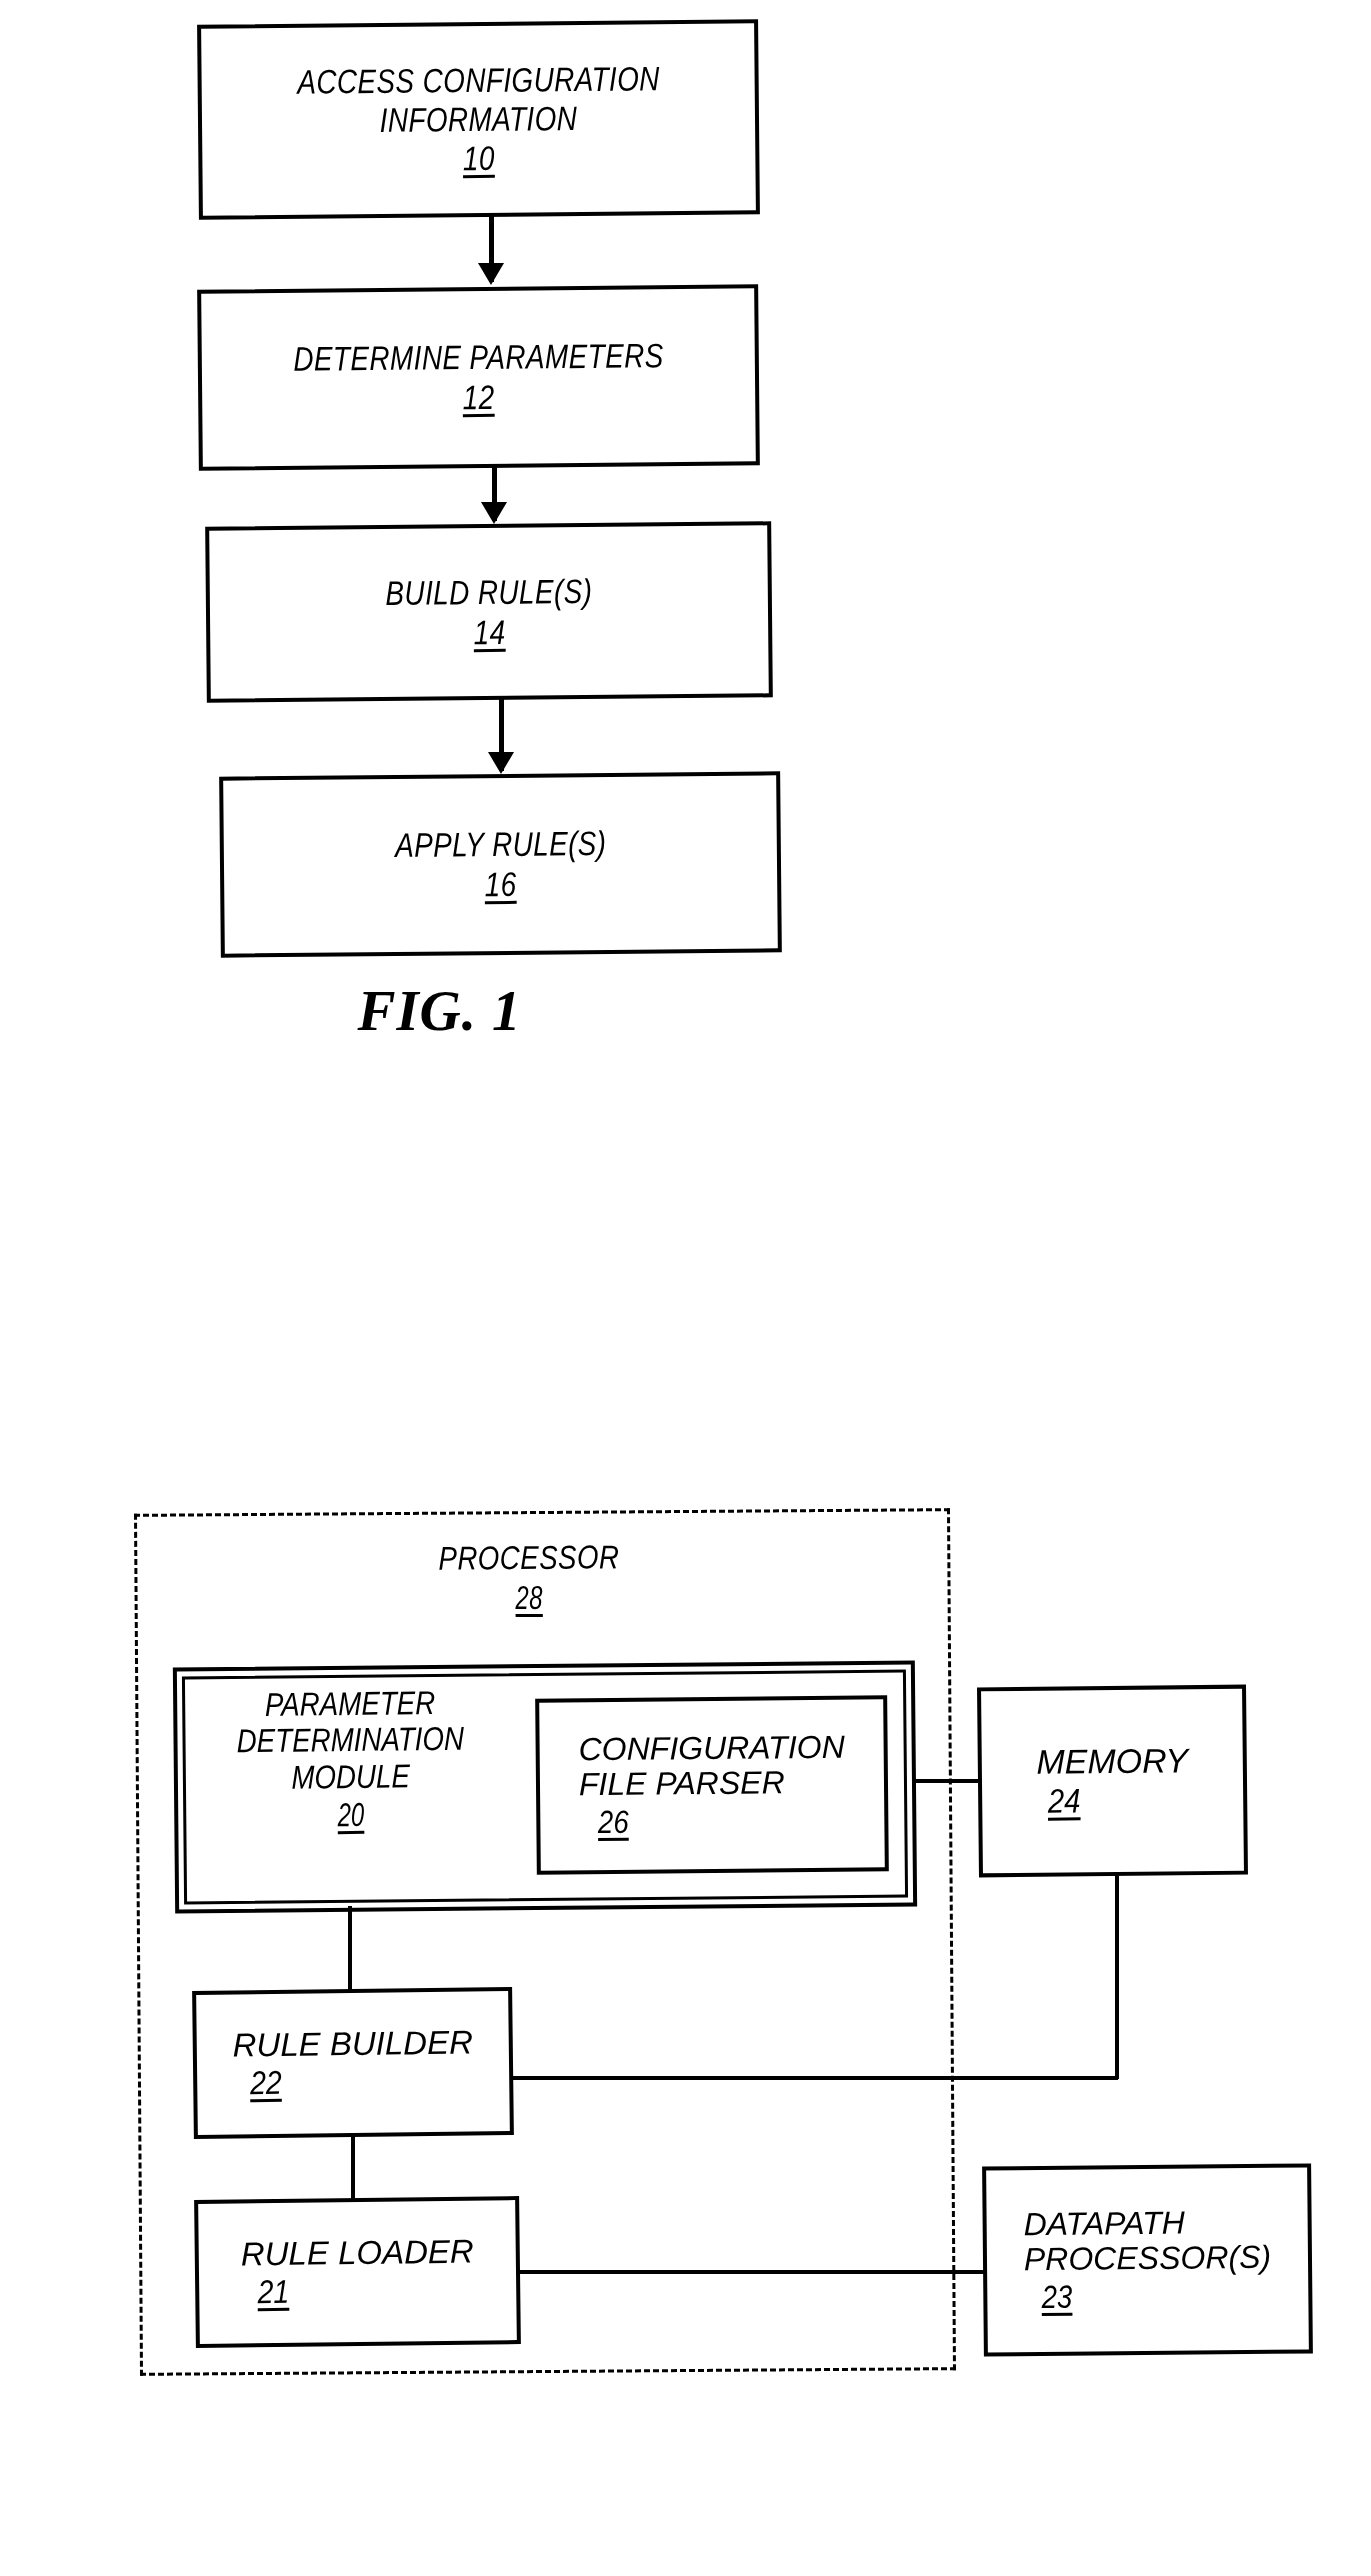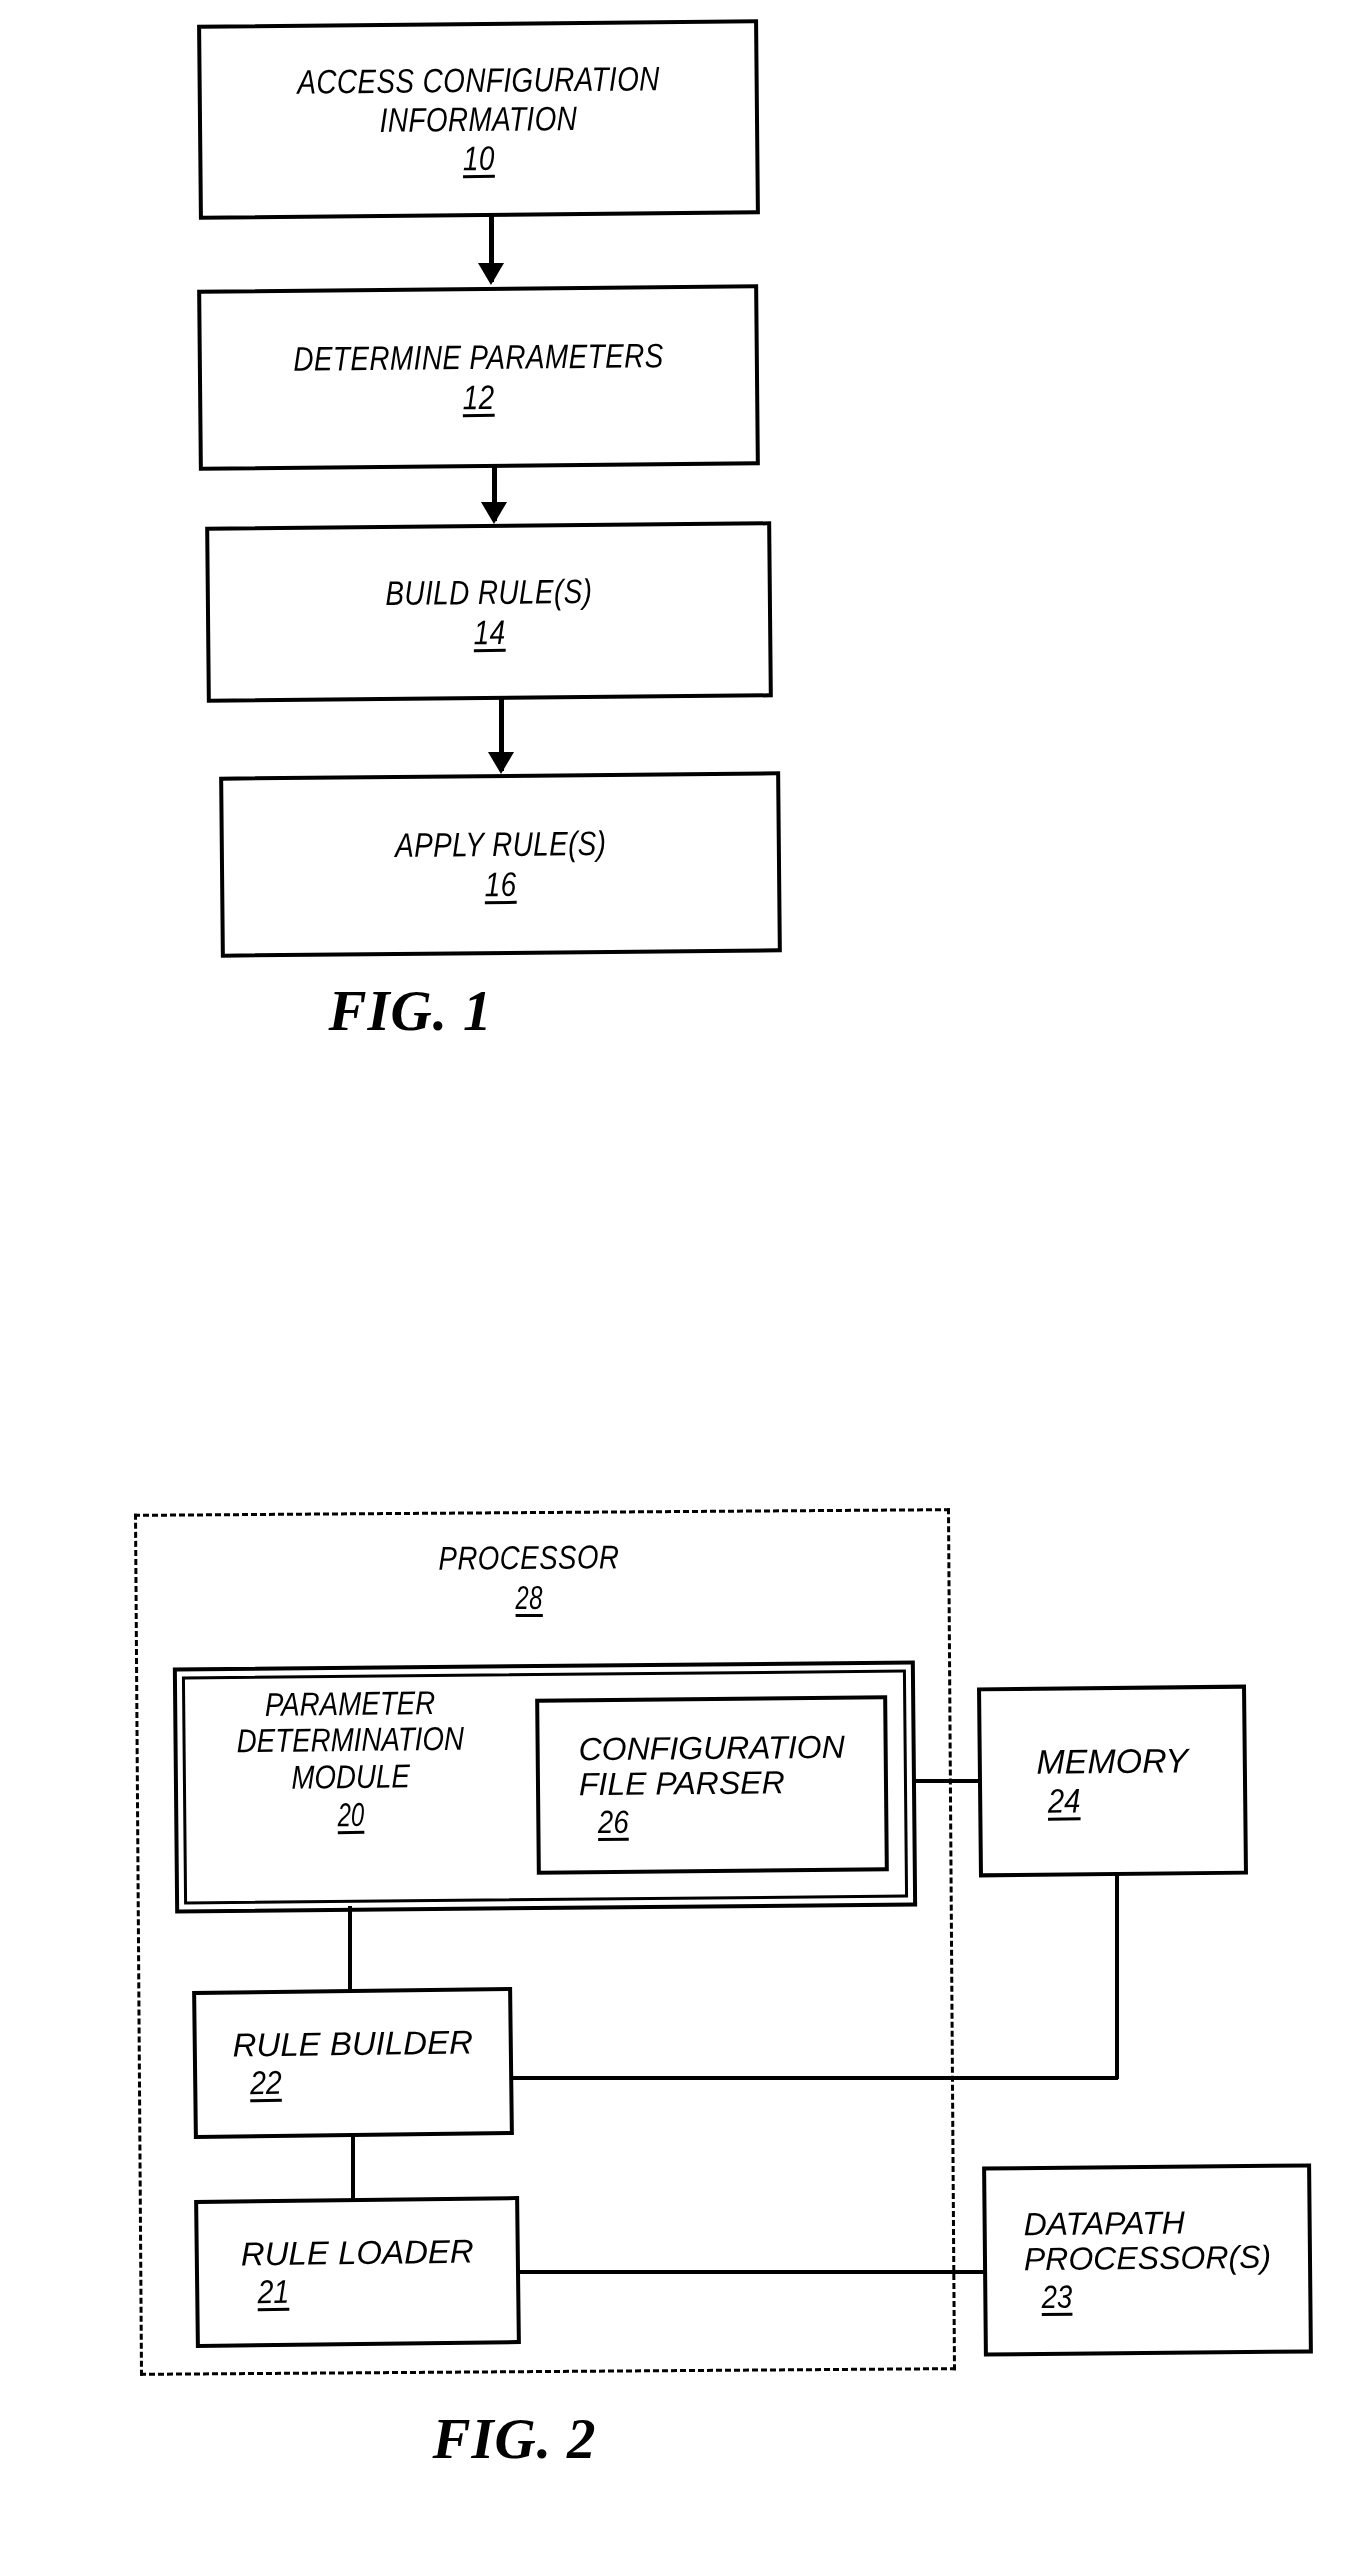--- a/index.html
+++ b/index.html
@@ -83,21 +83,21 @@
   
   .figcap {
     position: absolute;
     font-family: "Liberation Serif", serif;
     font-weight: bold;
     font-size: 57px;
     letter-spacing: 0.9px;
     text-align: center;
     width: 371px;
   }
-  #fig1cap { left: 225px; top: 978px; }
+  #fig1cap { left: 254px; top: 978px; }
   #fig2cap { left: 329px; top: 2406px; }
 
   
   #processor-boundary {
     position: absolute;
     left: 137px;
     top: 1511px;
     width: 816px;
     height: 862px;
     border: 3.7px dashed #000;
@@ -336,16 +336,15 @@
 
     <div class="conn v" id="c-mod-rb"></div>
     <div class="conn v" id="c-rb-rl"></div>
     <div class="conn h" id="c-mod-mem"></div>
     <div class="conn v" id="c-mem-v"></div>
     <div class="conn h" id="c-mem-h"></div>
     <div class="conn h" id="c-rl-dp"></div>
 
   </div>
 
-  <div class="figcap" id="fig2cap">FIG. 2</div>
 
 </div>
 
 
 </body></html>

